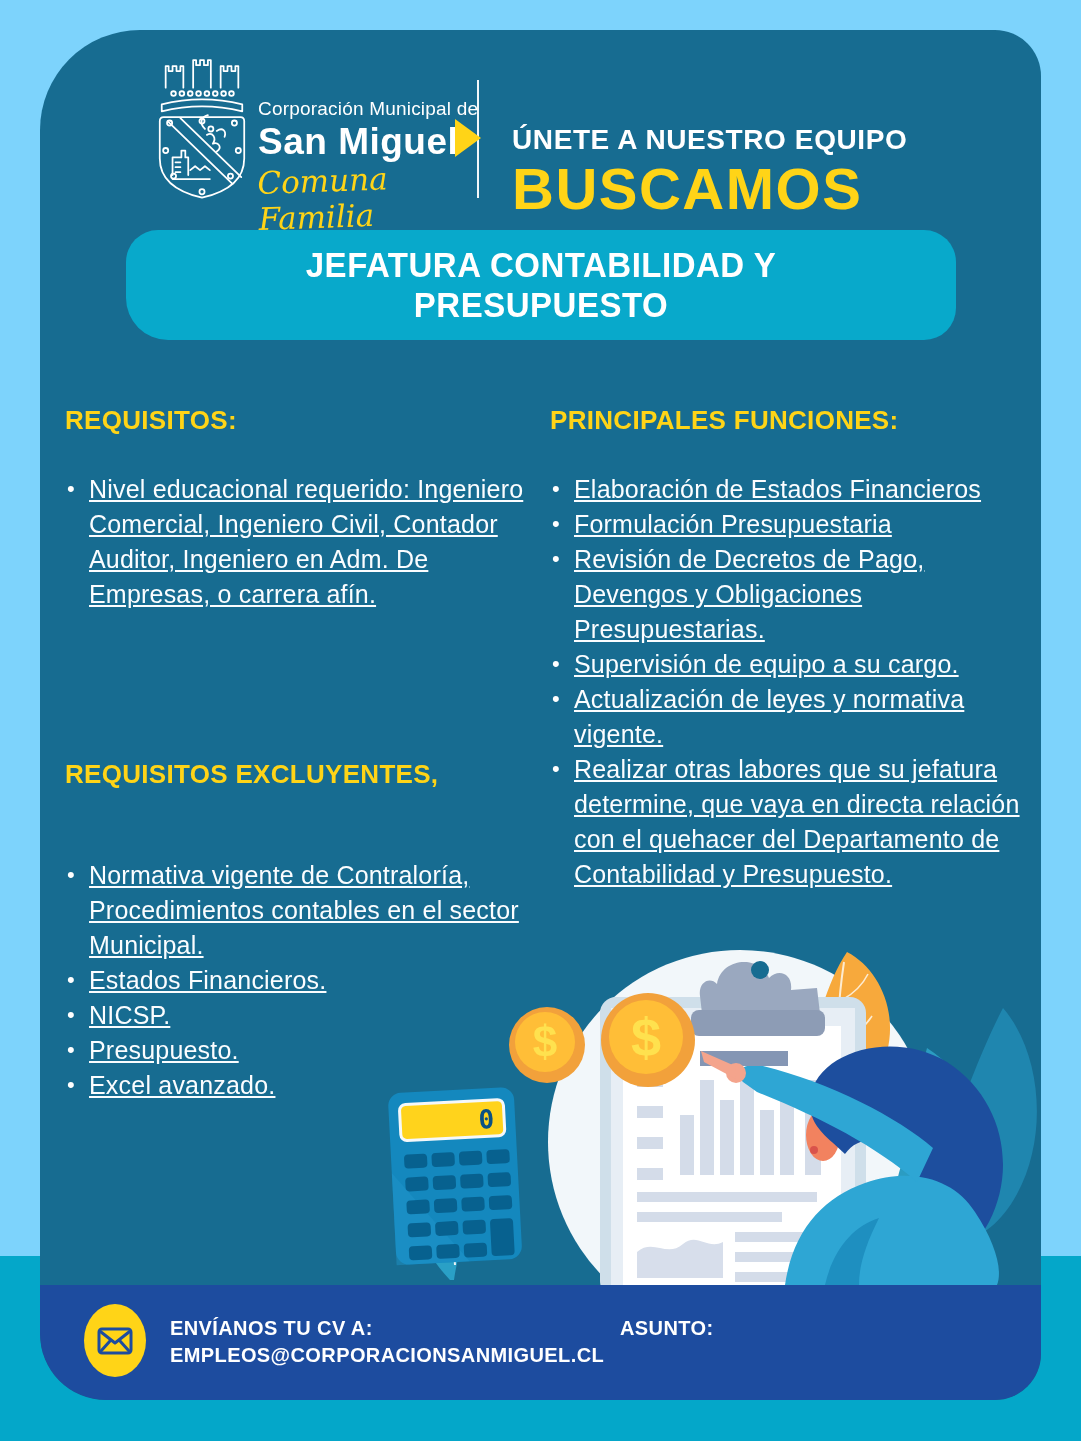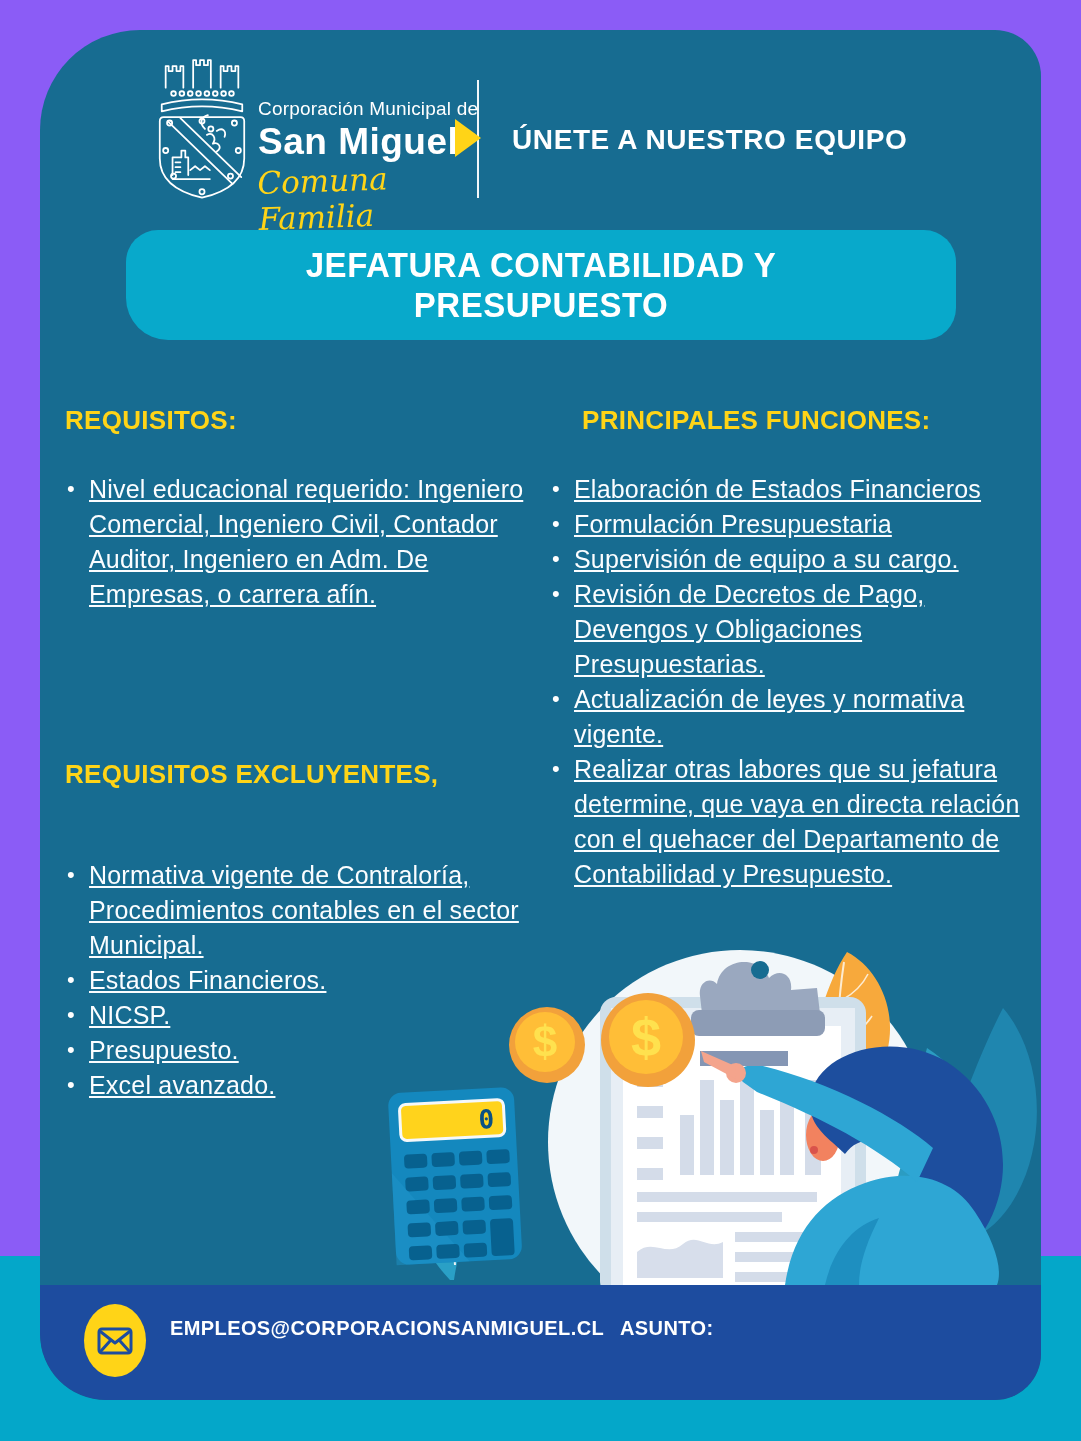--- a/index.html
+++ b/index.html
@@ -3,21 +3,21 @@
 <meta charset="utf-8">
 <style>
   * { margin:0; padding:0; box-sizing:border-box; }
   html,body { width:1081px; height:1441px; }
   body {
     font-family:"Liberation Sans", sans-serif;
     background:#04A7C9;
     position:relative;
     overflow:hidden;
   }
-  .page { position:absolute; inset:0; width:1081px; height:1256px; background:#8b5cf6; }
+  .page { position:absolute; inset:0; width:1081px; height:1256px; background:#7dd3fc; }
   .card {
     position:absolute; left:40px; top:30px; width:1001px; height:1370px;
     background:#176C91;
     border-radius:100px 46px 46px 66px;
     overflow:hidden;
   }
   
   .crest { position:absolute; left:108px; top:20px; width:108px; height:152px; }
   .org-block { position:absolute; left:218px; top:68px; width:230px; }
   .org-line1 { color:#FFFFFF; font-size:19px; letter-spacing:.2px; }
@@ -41,21 +41,21 @@
   .banner-line { color:#FFFFFF; font-size:33px; font-weight:bold; letter-spacing:.5px; line-height:40px; transform:scaleY(1.08); }
   
   .sec-heading { position:absolute; color:#FFD417; font-size:26px; font-weight:bold; letter-spacing:.3px; line-height:36px; }
   .flyer-list { position:absolute; list-style:none; color:#FBFDFF; font-size:25px; line-height:35px; letter-spacing:.2px; }
   .flyer-list li { position:relative; padding-left:24px;text-decoration:underline; }
   .flyer-list li::before { content:"•"; position:absolute; left:2px; top:-1px; font-size:22px; color:#FFFFFF; }
   #req-heading   { left:25px;  top:372px;text-align:center; }
   #req-list      { left:25px;  top:442px; width:482px; }
   #excl-heading  { left:25px;  top:726px; width:480px; }
   #excl-list     { left:25px;  top:828px; width:482px; }
-  #func-heading  { left:510px; top:372px;margin-left:32px; }
+  #func-heading  { left:510px; top:372px; }
   #func-list     { left:510px; top:442px; width:472px; }
   
   .illus { position:absolute; left:315px; top:900px; width:686px; height:355px; }
   
   .footer {
     position:absolute; left:0; bottom:0; width:1001px; height:115px;
     background:#1D4C9F; border-radius:0 0 46px 66px; z-index:5;
   }
   .mail-badge {
     position:absolute; left:44px; top:19px; width:62px; height:73px;
@@ -112,20 +112,21 @@
       <div class="org-line1">Corporación Municipal de</div>
       <div class="org-line2">San Miguel</div>
       <div class="org-tagline">Comuna Familia</div>
     </div>
 
     <div class="divider"></div>
     <div class="arrow-right"></div>
 
     <div class="join-block">
       <div class="join-line">ÚNETE A NUESTRO EQUIPO</div>
+      <div class="buscamos">BUSCAMOS</div>
     </div>
 
     <div class="banner">
       <div class="banner-line">JEFATURA CONTABILIDAD Y</div>
       <div class="banner-line">PRESUPUESTO</div>
     </div>
 
     <h2 class="sec-heading" id="req-heading">REQUISITOS:</h2>
     <ul class="flyer-list" id="req-list">
 
@@ -142,22 +143,22 @@
         <li>NICSP.</li>
         <li>Presupuesto.</li>
         <li>Excel avanzado.</li>
       </ul>
 
     <h2 class="sec-heading" id="func-heading">PRINCIPALES FUNCIONES:</h2>
     <ul class="flyer-list" id="func-list">
 
     <li>Elaboración de Estados Financieros</li>
         <li>Formulación Presupuestaria</li>
+        <li>Revisión de Decretos de Pago, Devengos y Obligaciones Presupuestarias.</li>
         <li>Supervisión de equipo a su cargo.</li>
-        <li>Revisión de Decretos de Pago, Devengos y Obligaciones Presupuestarias.</li>
         <li>Actualización  de leyes y normativa vigente.</li>
         <li>Realizar otras labores que su jefatura determine, que vaya en directa relación con el quehacer del Departamento de Contabilidad y Presupuesto.</li>
       </ul>
 
     <svg class="illus" viewBox="0 0 686 355">
 
       <circle cx="385" cy="212" r="192" fill="#F2F7FA"></circle>
 
       <g>
         <path d="M95,350 C58,312 44,250 72,198 C88,168 122,158 142,178 C160,198 151,238 128,272 C114,293 103,320 99,350 Z" fill="#2AA0C6"></path>
@@ -260,20 +261,21 @@
 
     <div class="footer">
       <div class="mail-badge">
         <svg width="36" height="30" viewBox="0 0 36 30" fill="none" stroke="#1D4C9F" stroke-width="3" stroke-linecap="round" stroke-linejoin="round">
           <rect x="2" y="3" width="32" height="24" rx="3"></rect>
           <path d="M4,6 L18,17 L32,6"></path>
           <path d="M4,25 L13,15 M32,25 L23,15"></path>
         </svg>
       </div>
       <div class="footer-col" id="footer-col-left">
+        <div class="fl1">ENVÍANOS TU CV A:</div>
         <div class="fl2">EMPLEOS@CORPORACIONSANMIGUEL.CL</div>
       </div>
       <div class="footer-col" id="footer-col-right">
         <div class="fl1">ASUNTO:</div>
       </div>
     </div>
 
   </div>
 </div>
 

